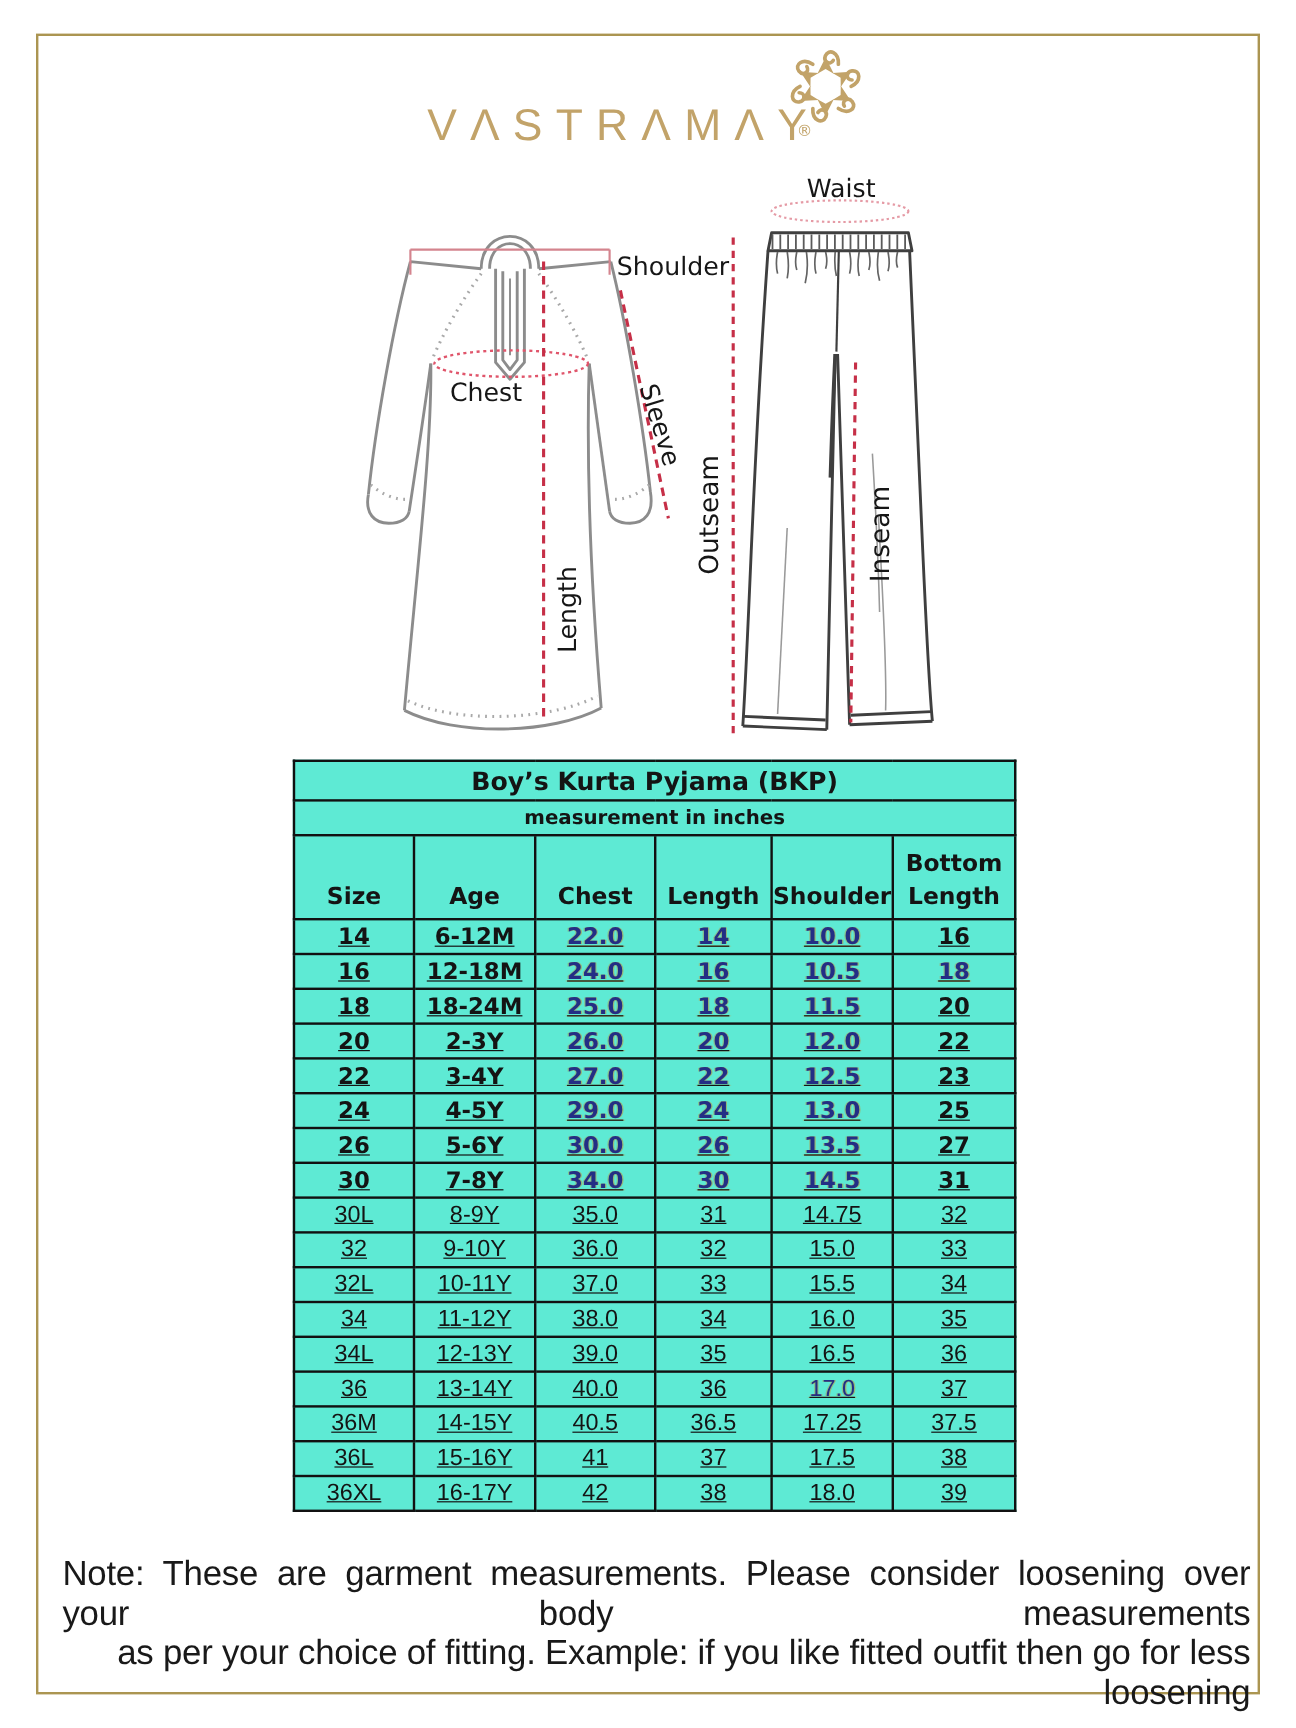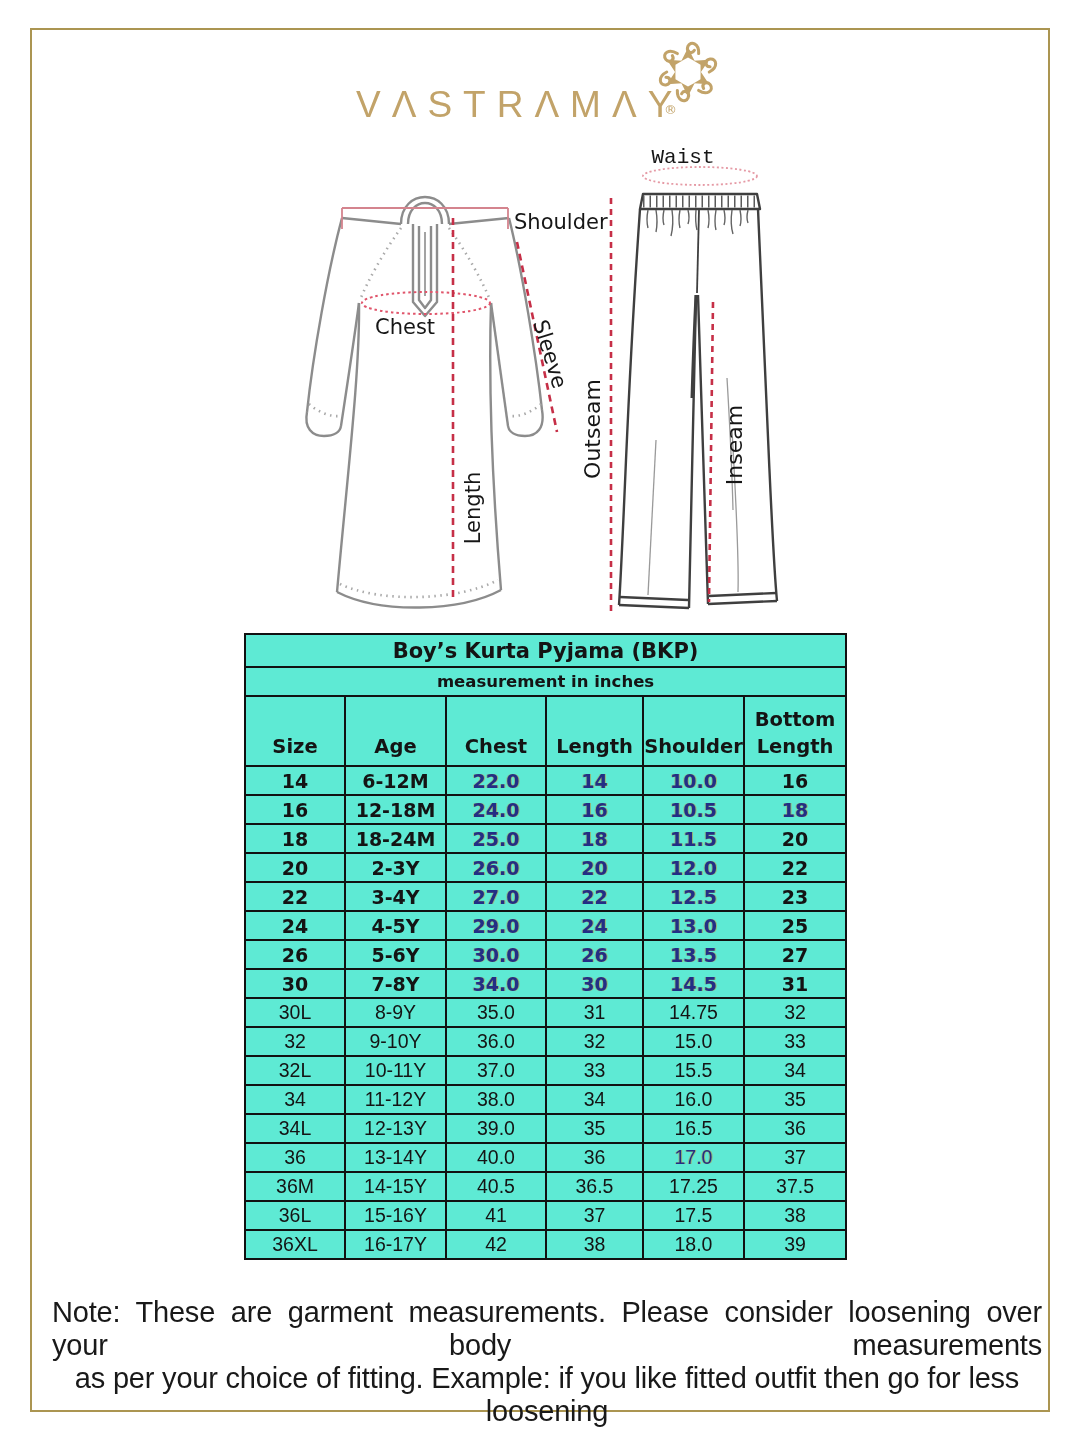--- a/index.html
+++ b/index.html
@@ -23,31 +23,31 @@
   .center{transform:translate(-50%,-50%);}
   
   table.size{position:absolute;left:244px;top:633px;width:601px;border-collapse:collapse;
              table-layout:fixed;background:#5eead4;}
   table.size td,table.size th{border:2px solid #111;text-align:center;vertical-align:middle;
              padding:0;overflow:hidden;}
   tr.title-row td{height:31px;font-weight:700;font-size:21px;}
   tr.sub-row td{height:27px;font-weight:700;font-size:16.5px;}
   tr.head-row th{height:63px;font-weight:700;font-size:19.5px;vertical-align:bottom;
                  padding-bottom:5px;line-height:1.35;}
-  tr.data{height:29px;}
+  tr.data{height:29px;text-decoration:underline;}
   tr.data td{font-size:19px;}
   tr.bold-row td{font-weight:700;font-family:"DejaVu Sans",sans-serif;}
   tr.reg-row td{font-weight:400;font-family:"Liberation Sans",sans-serif;font-size:19.5px;}
   td.blue{color:var(--blue);font-weight:700;font-family:"DejaVu Sans",sans-serif;
           text-shadow:1px 0 0 rgba(216,122,10,.45),-1px 0 0 rgba(216,122,10,.35);}
   
   .note{position:absolute;left:52px;top:1296px;width:990px;font-size:29px;line-height:33px;
         color:#191919;font-family:"Liberation Sans",sans-serif;letter-spacing:-0.2px;}
   .note .l1{text-align:justify;text-align-last:justify;}
-  .note .l2{text-align:center;}
+  .note .l2{text-align:right;}
   svg{display:block;}
 </style>
 </head>
 <body>
 
 <div id="page">
 
   <div class="frame"></div>
 
   <div class="wordmark">VΛSTRΛMΛY</div>
@@ -154,21 +154,21 @@
       <ellipse cx="420" cy="36" rx="57" ry="9" stroke="var(--pale-pink)" stroke-width="1.8" stroke-dasharray="2 2.5"></ellipse>
       <path d="M331,58 L331,472" stroke="var(--red)" stroke-width="2.6" stroke-dasharray="6 5"></path>
       <path d="M433,162 L429,462" stroke="var(--red)" stroke-width="2.6" stroke-dasharray="6 5"></path>
     </g>
   </svg>
 
   <div class="dlabel" style="left:514px;top:210px;">Shoulder</div>
   <div class="dlabel" style="left:375px;top:315px;">Chest</div>
   <div class="dlabel" style="left:550px;top:354px;transform:translate(-50%,-50%) rotate(73deg);">Sleeve</div>
   <div class="dlabel rot" style="left:473px;top:508px;">Length</div>
-  <div class="dlabel center" style="left:683px;top:157px;font-family:Liberation Mono, monospace;">Waist</div>
+  <div class="dlabel center" style="left:701px;top:157px;">Waist</div>
   <div class="dlabel rot" style="left:592px;top:429px;font-size:22px;">Outseam</div>
   <div class="dlabel rot" style="left:734px;top:445px;font-size:22px;">Inseam</div>
 
   <table class="size">
     <colgroup>
       <col style="width:100px">
         <col style="width:101px">
         <col style="width:100px">
       <col style="width:97px">
         <col style="width:101px">

